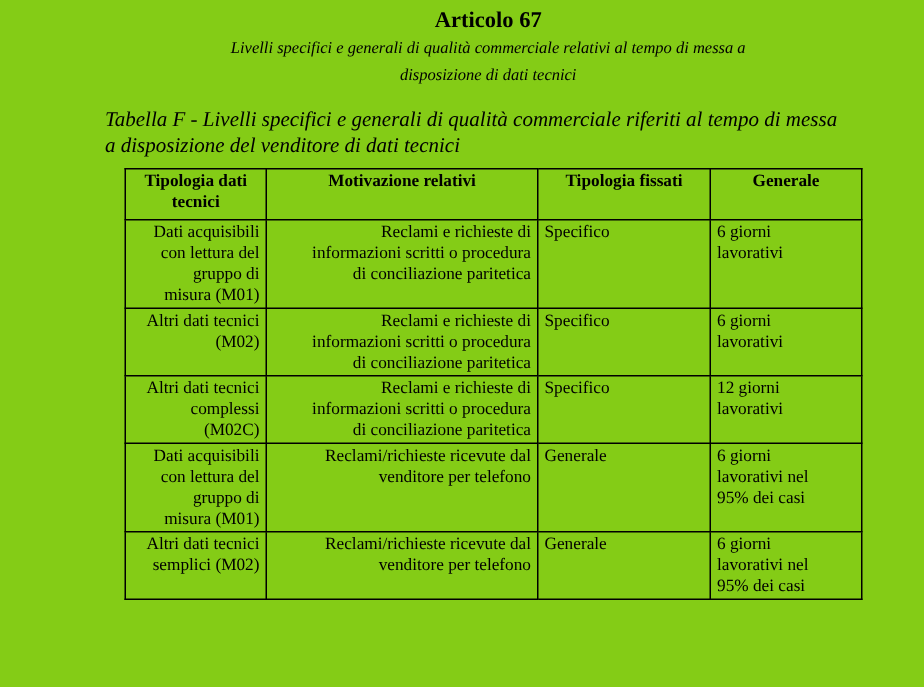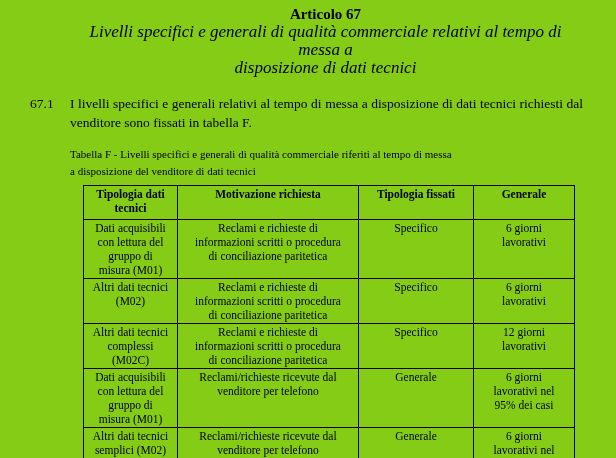--- a/index.html
+++ b/index.html
@@ -22,21 +22,21 @@
     margin: 5px 0 0 54px;
     text-align: center;
   }
   .title {
     font-weight: bold;
     font-size: 15px;
     line-height: 18px;
   }
   .subtitle {
     font-style: italic;
-    font-size: 17px;
+    font-size: 11px;
     line-height: 18px;
     white-space: pre-line;
   }
   .clause {
     display: flex;
     margin: 17px 0 0 14px;
     width: 553px;
   }
   .clause-num {
     flex: none;
@@ -46,21 +46,22 @@
   }
   .clause-text {
     width: 513px;
     font-size: 13.5px;
     line-height: 19px;
     text-align: justify;
   }
   .caption {
     margin: 14px 0 4px 54px;
     width: 511px;
-    font-size: 11px;
+    font-style: italic;
+    font-size: 14px;
     line-height: 16.5px;
     white-space: pre-line;
   }
   table.tbl {
     margin: 6px 0 0 67px;
     border-collapse: collapse;
     table-layout: fixed;
     width: 491px;
   }
   table.tbl th, table.tbl td {
@@ -71,58 +72,54 @@
     line-height: 14px;
     white-space: pre-line;
     overflow: hidden;
     margin-left: 23px;
   }
   table.tbl th {
     font-weight: bold;
     text-align: center;
     padding-bottom: 4px;
   }
-  td.align-left { text-align: center; }
-  td.align-center { text-align: center; }
+  td.align-left { text-align: right; }
+  td.align-center { text-align: left; }
   col.c1 { width: 94px; }
   col.c2 { width: 181px; }
   col.c3 { width: 115px; }
   col.c4 { width: 101px; }
 </style>
 </head>
 <body>
 
 <div class="page">
 
   <div class="heading">
     <div class="title">Articolo 67</div>
     <div class="subtitle">Livelli specifici e generali di qualità commerciale relativi al tempo di messa a
 disposizione di dati tecnici</div>
   </div>
 
-  <div class="clause">
-    <div class="clause-num">67.1</div>
-    <div class="clause-text">I livelli specifici e generali relativi al tempo di messa a disposizione di dati tecnici richiesti dal venditore sono fissati in tabella F.</div>
-  </div>
 
   <div class="caption">Tabella F - Livelli specifici e generali di qualità commerciale riferiti al tempo di messa
 a disposizione del venditore di dati tecnici</div>
 
   <table class="tbl">
     <colgroup>
       <col class="c1">
         <col class="c2">
         <col class="c3">
         <col class="c4">
     </colgroup>
     <thead>
       <tr>
         <th>Tipologia dati
 tecnici</th>
-        <th>Motivazione richiesta</th>
+        <th>Motivazione relativi</th>
         <th>Tipologia fissati</th>
         <th>Generale</th>
       </tr>
     </thead>
     <tbody>
       <tr>
         <td class="align-left">Dati acquisibili
 con lettura del
 gruppo di
 misura (M01)</td>

